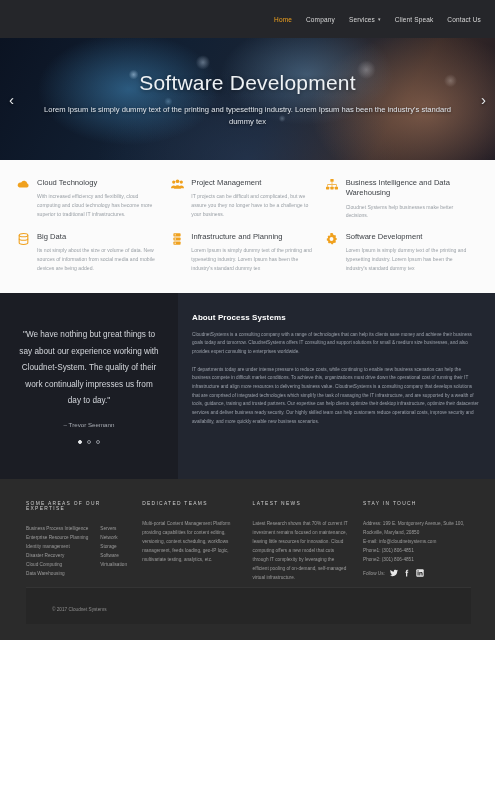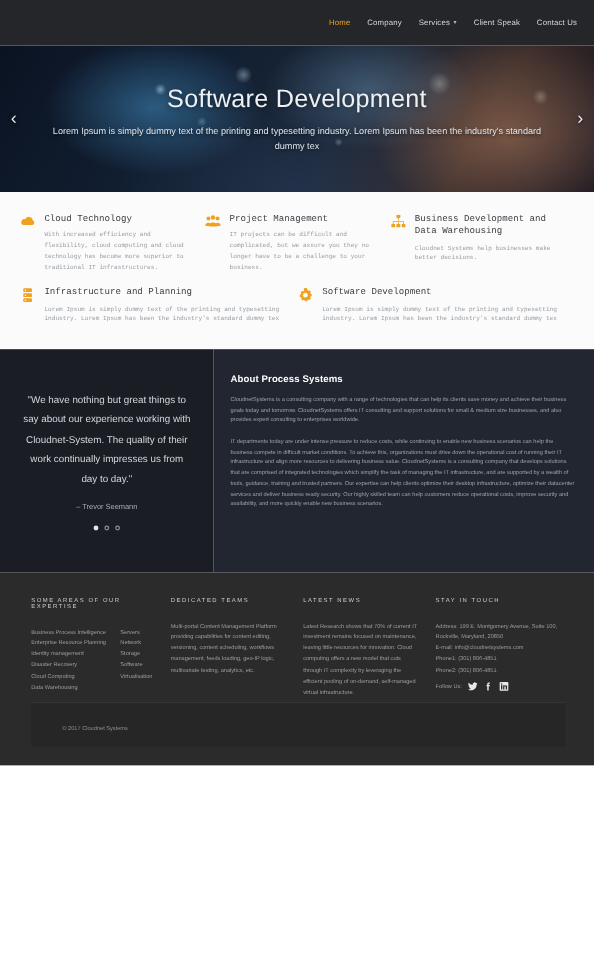--- a/index.html
+++ b/index.html
@@ -63,21 +63,21 @@
   .hero-arrow {
     position: absolute; top: 50%; transform: translateY(-50%);
     font-size: 15px; color: #e9ecef; cursor: pointer; z-index: 3;
     text-shadow: 0 1px 3px rgba(0,0,0,.6); line-height: 1;
   }
   .hero-arrow.prev { left: 9px; }
   .hero-arrow.next { right: 9px; }
 
   
   .services { background: #fbfbfb; padding: 18px 16px 20px 16px; }
-  .svc-row { display: flex; font-family: Liberation Mono, monospace; }
+  .svc-row { display: flex; }
   .svc-row + .svc-row { margin-top: 12px; }
   .svc { flex: 1; display: flex; gap: 7px; padding-right: 10px; }
   .svc-ico {
     width: 14px; flex: 0 0 14px; color: #f0a11e;
     display: flex; justify-content: center; padding-top: 1px;
   }
   .svc-ico svg { display: block; }
   .svc-body { flex: 1; }
   .svc-title {
     font-size: 7.6px; color: #3b3f44; font-weight: 400;
@@ -212,28 +212,41 @@
         <div class="svc-ico">
           <svg width="12" height="11" viewBox="0 0 22 20" fill="#f0a11e">
               <rect x="8" y="0" width="6" height="5" rx="1"></rect>
               <rect x="0" y="14" width="6" height="5" rx="1"></rect>
               <rect x="8" y="14" width="6" height="5" rx="1"></rect>
               <rect x="16" y="14" width="6" height="5" rx="1"></rect>
               <path d="M10.4 5h1.2v4h-1.2zM2.4 9.6h17.2v1.2H2.4zM2.4 10h1.2v4H2.4zM10.4 10h1.2v4h-1.2zM18.4 10h1.2v4h-1.2z"></path>
             </svg>
         </div>
         <div class="svc-body">
-          <div class="svc-title">Business Development and Data Warehousing</div>
+          <div class="svc-title">Business Intelligence and Data Warehousing</div>
           <div class="svc-desc">Cloudnet Systems help businesses make better decisions.</div>
         </div>
       </div>
     </div>
 
     <div class="svc-row">
 
+      <div class="svc">
+        <div class="svc-ico">
+          <svg width="11" height="12" viewBox="0 0 18 20" fill="none" stroke="#f0a11e" stroke-width="1.8">
+              <ellipse cx="9" cy="3.6" rx="7.2" ry="2.7"></ellipse>
+              <path d="M1.8 3.6v12.8c0 1.5 3.2 2.7 7.2 2.7s7.2-1.2 7.2-2.7V3.6"></path>
+              <path d="M1.8 9.5c0 1.5 3.2 2.7 7.2 2.7s7.2-1.2 7.2-2.7"></path>
+            </svg>
+        </div>
+        <div class="svc-body">
+          <div class="svc-title">Big Data</div>
+          <div class="svc-desc">Its not simply about the size or volume of data. New sources of information from social media and mobile devices are being added.</div>
+        </div>
+      </div>
 
       <div class="svc">
         <div class="svc-ico">
           <svg width="10" height="12" viewBox="0 0 14 20" fill="#f0a11e">
               <rect x="1" y="0.5" width="12" height="5.2" rx="1.2"></rect>
               <rect x="1" y="7.4" width="12" height="5.2" rx="1.2"></rect>
               <rect x="1" y="14.3" width="12" height="5.2" rx="1.2"></rect>
               <circle cx="4" cy="3.1" r="1.1" fill="#fbfbfb"></circle>
               <circle cx="4" cy="10" r="1.1" fill="#fbfbfb"></circle>
               <circle cx="4" cy="16.9" r="1.1" fill="#fbfbfb"></circle>

